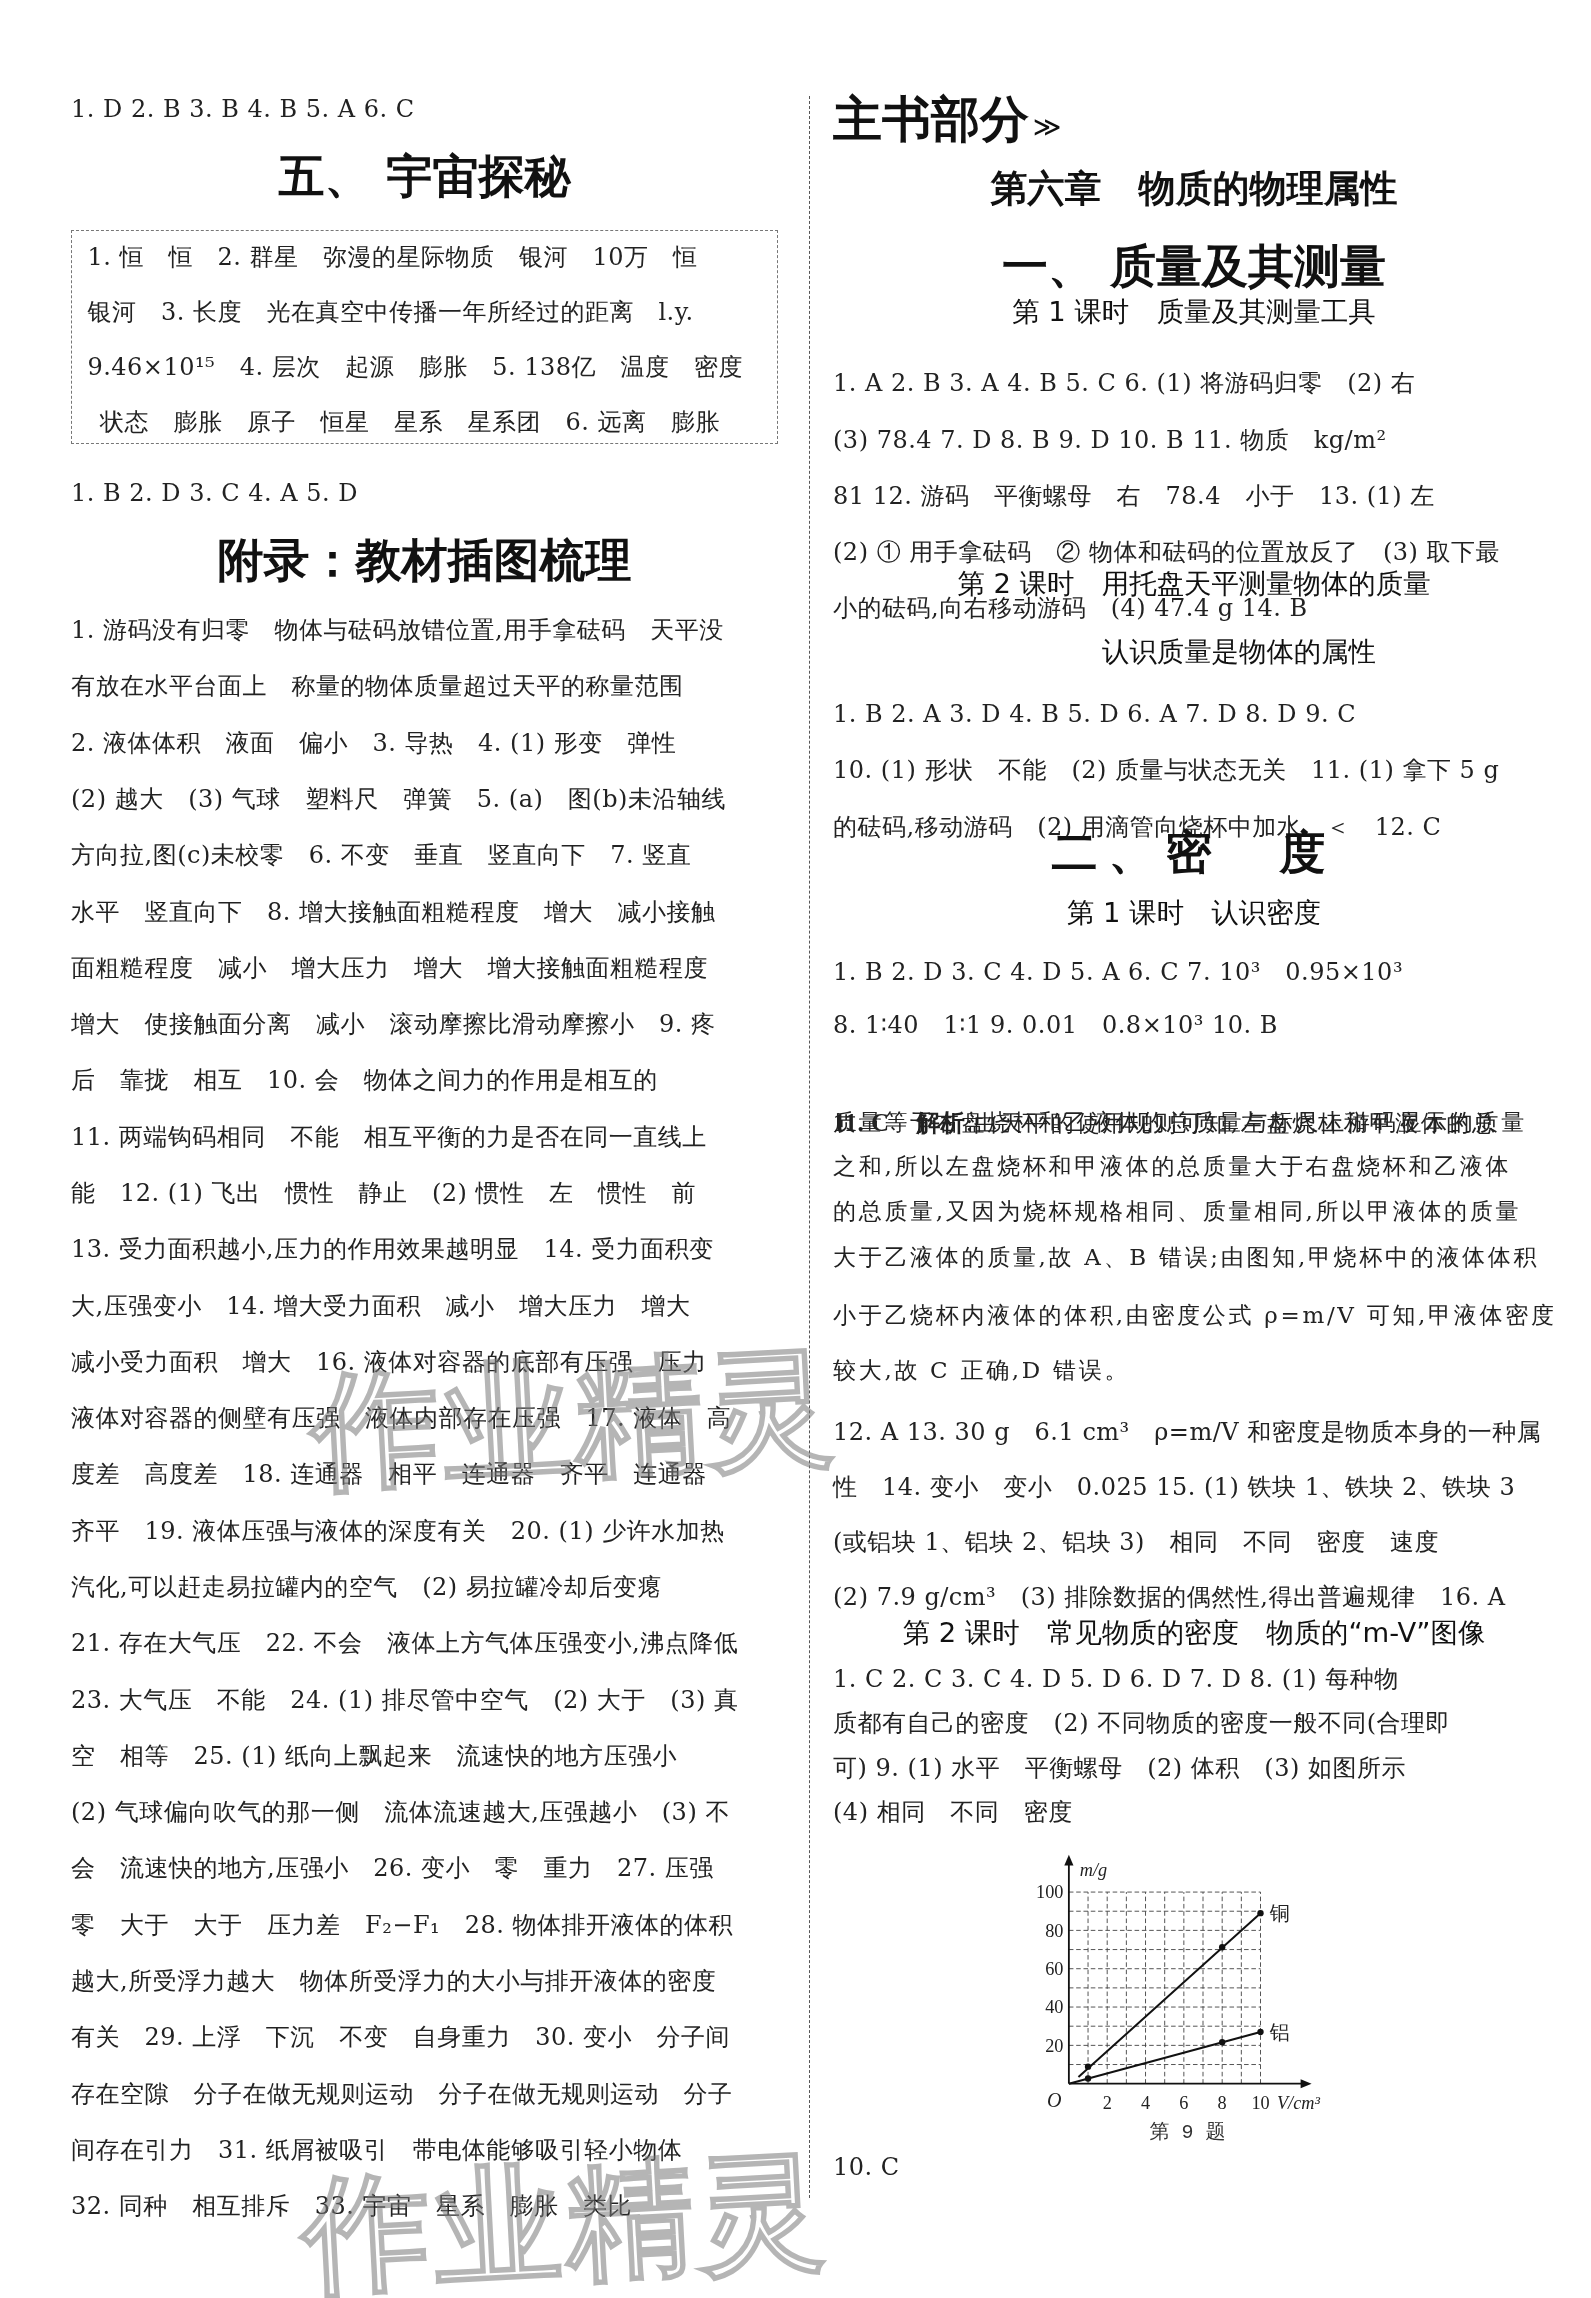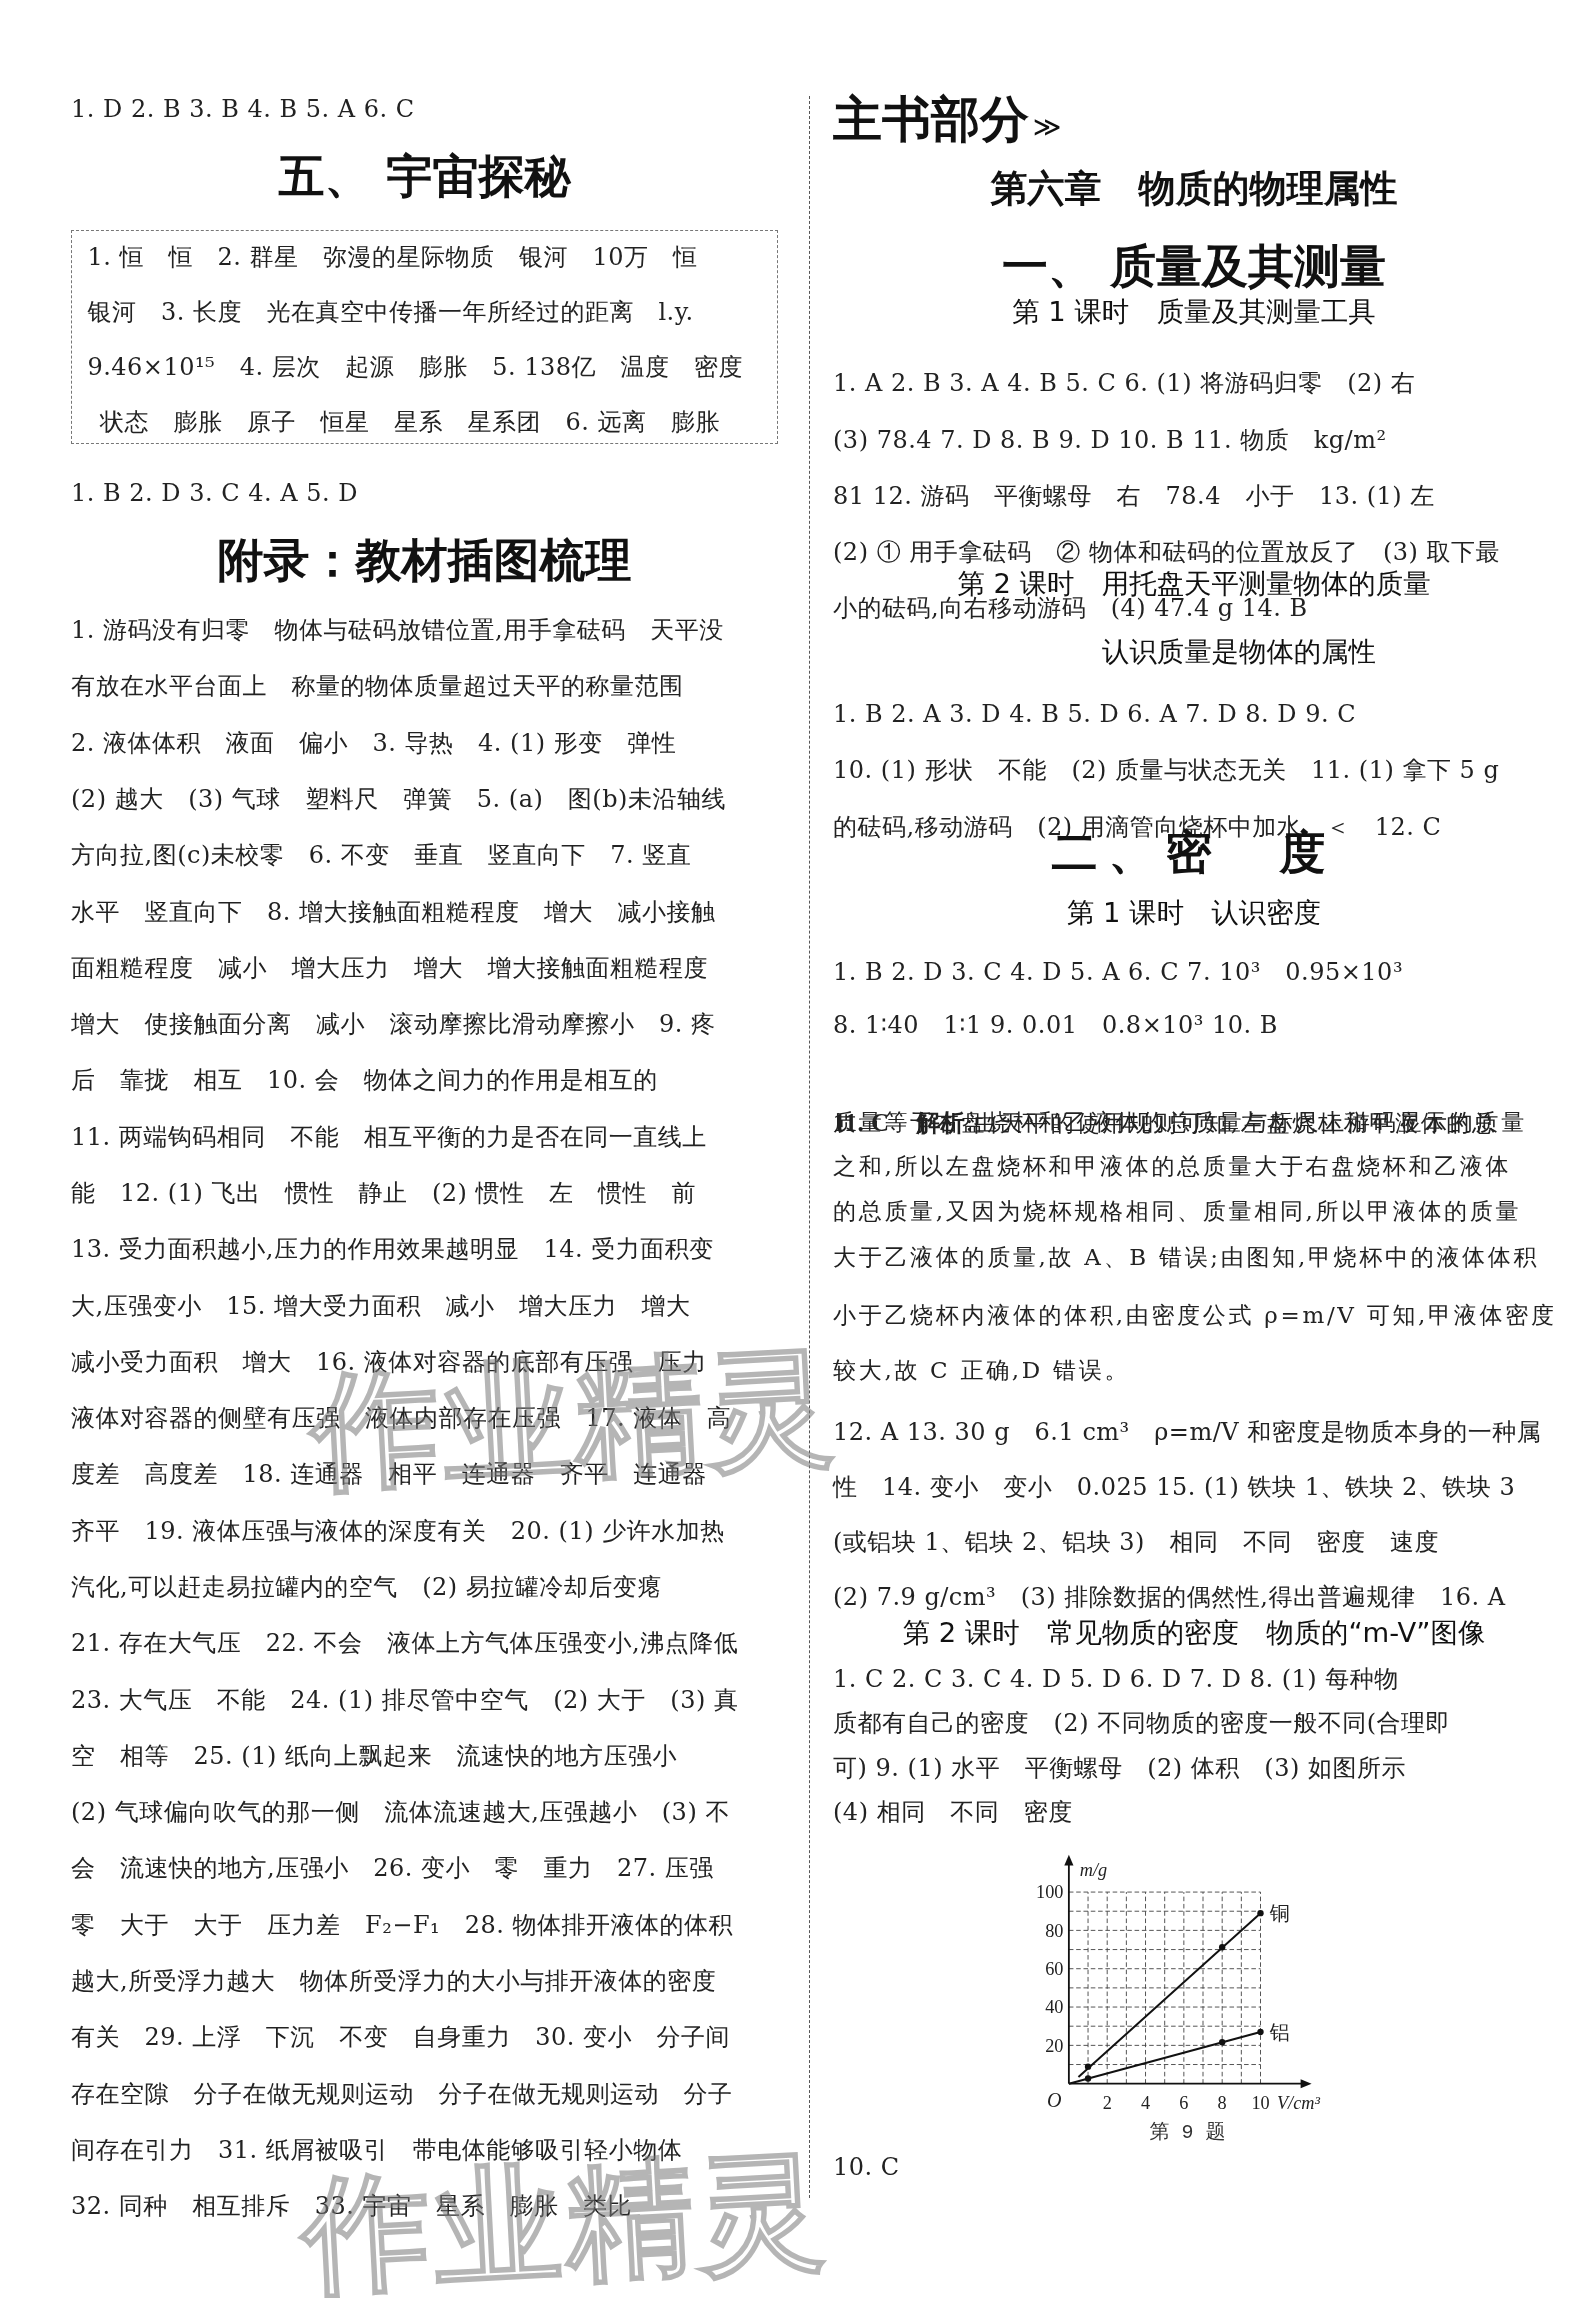--- a/index.html
+++ b/index.html
@@ -72,21 +72,21 @@
       <div class="line" style="top: 725px;">2. 液体体积　液面　偏小　3. 导热　4. (1) 形变　弹性</div>
       <div class="line" style="top: 781px;">(2) 越大　(3) 气球　塑料尺　弹簧　5. (a)　图(b)未沿轴线</div>
       <div class="line" style="top: 837px;">方向拉,图(c)未校零　6. 不变　垂直　竖直向下　7. 竖直</div>
       <div class="line" style="top: 894px;">水平　竖直向下　8. 增大接触面粗糙程度　增大　减小接触</div>
       <div class="line" style="top: 950px;">面粗糙程度　减小　增大压力　增大　增大接触面粗糙程度</div>
       <div class="line" style="top: 1006px;">增大　使接触面分离　减小　滚动摩擦比滑动摩擦小　9. 疼</div>
       <div class="line" style="top: 1062px;">后　靠拢　相互　10. 会　物体之间力的作用是相互的</div>
       <div class="line" style="top: 1119px;">11. 两端钩码相同　不能　相互平衡的力是否在同一直线上</div>
       <div class="line" style="top: 1175px;">能　12. (1) 飞出　惯性　静止　(2) 惯性　左　惯性　前</div>
       <div class="line" style="top: 1231px;">13. 受力面积越小,压力的作用效果越明显　14. 受力面积变</div>
-      <div class="line" style="top: 1288px;">大,压强变小　15. 增大受力面积　减小　增大压力　增大</div>
+      <div class="line" style="top: 1288px;">大,压强变小　14. 增大受力面积　减小　增大压力　增大</div>
       <div class="line" style="top: 1344px;">减小受力面积　增大　16. 液体对容器的底部有压强　压力</div>
       <div class="line" style="top: 1400px;">液体对容器的侧壁有压强　液体内部存在压强　17. 液体　高</div>
       <div class="line" style="top: 1456px;">度差　高度差　18. 连通器　相平　连通器　齐平　连通器</div>
       <div class="line" style="top: 1513px;">齐平　19. 液体压强与液体的深度有关　20. (1) 少许水加热</div>
       <div class="line" style="top: 1569px;">汽化,可以赶走易拉罐内的空气　(2) 易拉罐冷却后变瘪</div>
       <div class="line" style="top: 1625px;">21. 存在大气压　22. 不会　液体上方气体压强变小,沸点降低</div>
       <div class="line" style="top: 1682px;">23. 大气压　不能　24. (1) 排尽管中空气　(2) 大于　(3) 真</div>
       <div class="line" style="top: 1738px;">空　相等　25. (1) 纸向上飘起来　流速快的地方压强小</div>
       <div class="line" style="top: 1794px;">(2) 气球偏向吹气的那一侧　流体流速越大,压强越小　(3) 不</div>
       <div class="line" style="top: 1850px;">会　流速快的地方,压强小　26. 变小　零　重力　27. 压强</div>

